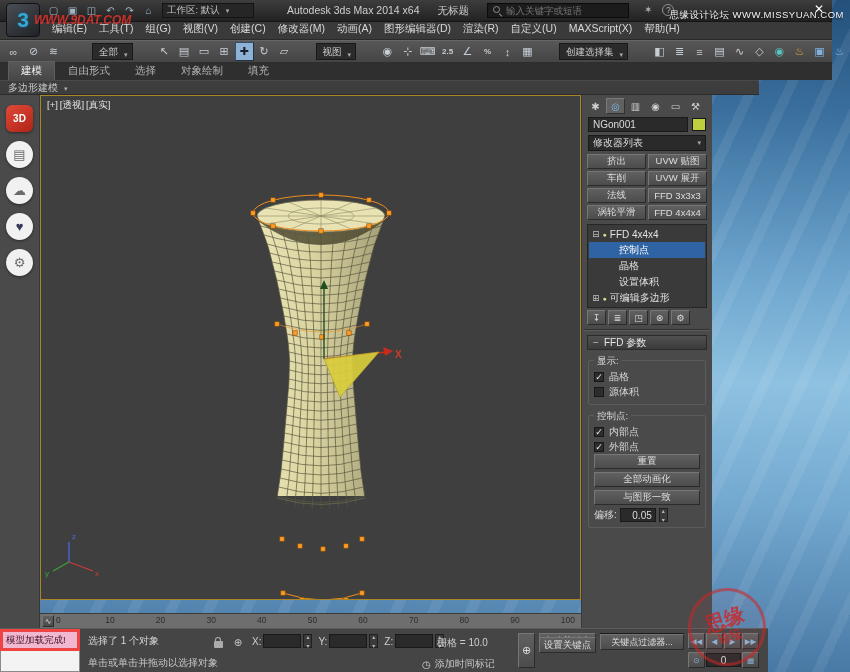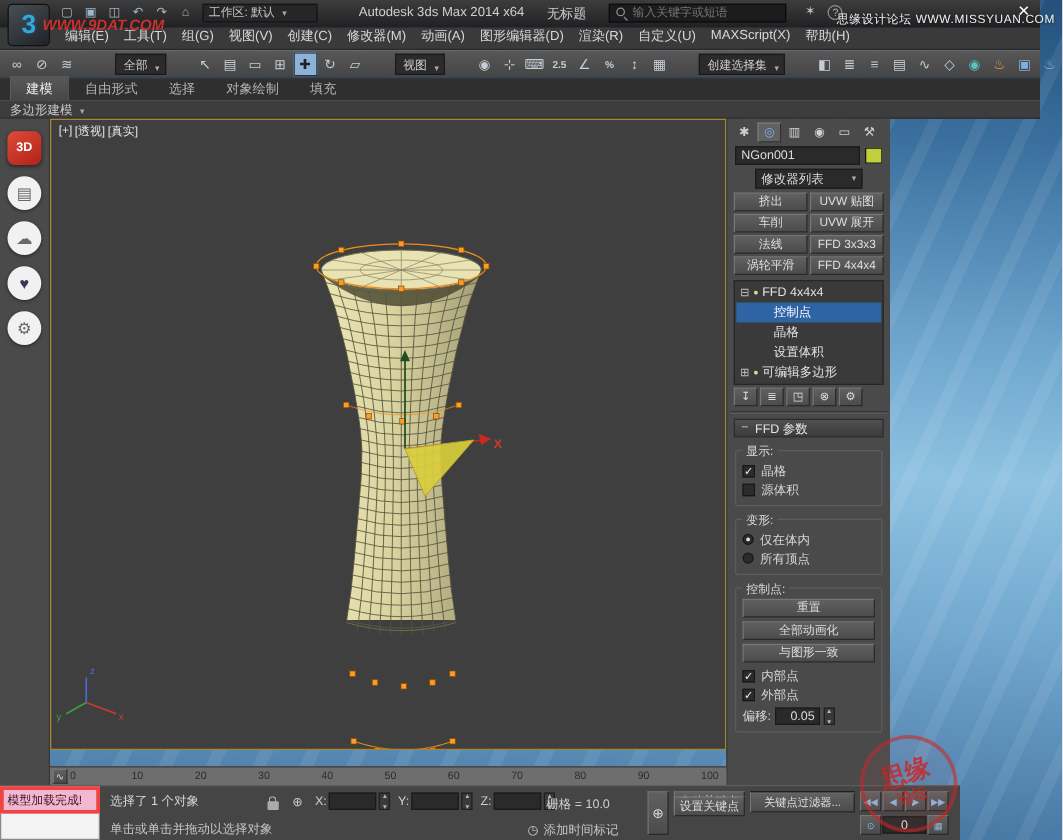--- a/index.html
+++ b/index.html
@@ -47,21 +47,21 @@
   .tbico.teal{color:#59c2c0}.tbico.amber{color:#e0a23c}.tbico.blue2{color:#7fb0e0}
   .tb-drop{height:17px;background:#2b2b2b;border:1px solid #191919;color:#cfcfcf;font-size:9.5px;display:flex;align-items:flex-end;padding:0 4px 0 6px;margin:0 21px;white-space:nowrap}
   .car::after{content:"▾";font-size:7px;color:#a9a9a9;margin-left:6px}
   .tb-sep{width:1px;height:16px;background:#333;box-shadow:1px 0 0 #616161;margin:0 3px}
   .named-field{width:82px}
 
   
   .ribbontabs{left:0;top:63px;width:832px;height:17px;background:#2f2f2f;display:flex;align-items:flex-end;padding-left:8px;gap:1px}
   .rtab{padding:2px 12px;font-size:10.5px;color:#b3b3b3;white-space:nowrap}
   .rtab.active{background:linear-gradient(#585858,#474747);color:#ededed;border:1px solid #5e5e5e;border-bottom:none}
-  .ribbonpanel{left:0;top:80px;width:832px;height:15px;background:#3d3d3d;border-top:1px solid #4a4a4a;border-bottom:1px solid #2c2c2c;display:flex;align-items:center;padding-left:8px;color:#c9c9c9;font-size:10px}
+  .ribbonpanel{left:0;top:80px;width:759px;height:15px;background:#3d3d3d;border-top:1px solid #4a4a4a;border-bottom:1px solid #2c2c2c;display:flex;align-items:center;padding-left:8px;color:#c9c9c9;font-size:10px}
 
   
   .leftstrip{left:0;top:95px;width:40px;height:533px;background:#4a4a4a;border-right:1px solid #383838;display:flex;flex-direction:column;align-items:center;padding-top:10px;gap:9px;z-index:5}
   .circ{width:27px;height:27px;border-radius:50%;background:#f1f1f1;display:flex;align-items:center;justify-content:center;color:#6a6a6a;font-size:13px;box-shadow:0 1px 3px rgba(0,0,0,.45)}
   .circ.logo{background:linear-gradient(145deg,#e04a38,#b02318);color:#fff;font-size:10px;font-weight:bold;border-radius:6px}
   .circ.heart{color:#38385c}
 
   
   .viewport{left:40px;top:95px;width:541px;height:505px;background:#3f3f3f;border:1px solid #a8862c}
   .vp-label{position:absolute;left:6px;top:3px;font-size:9.5px;color:#e2e2e2;display:flex;gap:2px;z-index:3}
@@ -71,21 +71,21 @@
   
   .cmdpanel{left:581px;top:95px;width:131px;height:533px;background:#4a4a4a;border-left:1px solid #3a3a3a;font-size:10px;color:#d6d6d6;overflow:hidden;padding-top:2px}
   .cp-tabs{height:17px;margin:1px 4px 2px;display:flex;gap:1px}
   .cpt{width:19px;height:16px;display:flex;align-items:center;justify-content:center;font-size:10px;color:#cfcfcf;border:1px solid transparent}
   .cpt:nth-of-type(2){color:#7fb2e5}
   .cpt.active{background:#616161;border-color:#7a7a7a #313131 #313131 #7a7a7a}
   .cp-name{margin:2px 6px;display:flex;gap:4px;align-items:center}
   .dfield{background:#2a2a2a;border:1px solid #1a1a1a;color:#dcdcdc}
   .name-field{flex:1;height:15px;display:flex;align-items:center;padding:0 4px}
   .swatch{width:14px;height:13px;border:1px solid #161616}
-  .modlist{margin:3px 22px;height:16px;display:flex;align-items:center;padding:0 4px}
+  .modlist{margin:3px 6px;height:16px;display:flex;align-items:center;padding:0 4px}
   .modlist span:first-child{flex:1}
   .btn{background:linear-gradient(#606060,#4c4c4c);border:1px solid;border-color:#767676 #2b2b2b #2b2b2b #767676;color:#dedede;display:flex;align-items:center;justify-content:center;white-space:nowrap}
   .modgrid{margin:2px 5px;display:grid;grid-template-columns:1fr 1fr;gap:2px}
   .modbtn{height:15px;font-size:9.5px}
   .stack{margin:4px 5px 2px;height:84px;background:#3a3a3a;border:1px solid #262626;padding:1px;overflow:hidden}
   .stack-row{height:16px;display:flex;align-items:center;gap:3px;padding:0 3px;color:#e2e2e2}
   .stack-row.sub{padding-left:24px}
   .stack-row.selected{background:#2e63a4;color:#fff}
   .stack-row .pre{font-size:9px;color:#bdbdbd}
   .stack-row .bulb{font-size:7px;color:#d9d98a}
@@ -487,55 +487,40 @@
           <span>晶格</span>
         </div>
 
         <div class="chk-row">
           <span class="cb"></span>
           <span>源体积</span>
         </div>
       </div>
   </div>
 
-  <div class="grp">
-    <span class="grp-label">变形:</span>
-    <div>
-
-        <div class="chk-row">
-          <span class="rb selected"></span>
-          <span>仅在体内</span>
-        </div>
-
-        <div class="chk-row">
-          <span class="rb"></span>
-          <span>所有顶点</span>
-        </div>
-      </div>
-  </div>
 
   <div class="grp">
     <span class="grp-label">控制点:</span>
-    <div>
-
-    <div class="btn cpbtn">重置</div>
-        <div class="btn cpbtn">全部动画化</div>
-        <div class="btn cpbtn">与图形一致</div>
-      </div>
     <div>
 
         <div class="chk-row">
           <span class="cb checked"></span>
           <span>内部点</span>
         </div>
 
         <div class="chk-row">
           <span class="cb checked"></span>
           <span>外部点</span>
         </div>
+      </div>
+    <div>
+
+    <div class="btn cpbtn">重置</div>
+        <div class="btn cpbtn">全部动画化</div>
+        <div class="btn cpbtn">与图形一致</div>
       </div>
     <div class="offset-row">
       <span>偏移:</span>
       <span class="dfield offset-field">0.05</span>
       <span class="spin"></span>
     </div>
   </div>
 </div>
 
 <div class="abs timelinerow">

